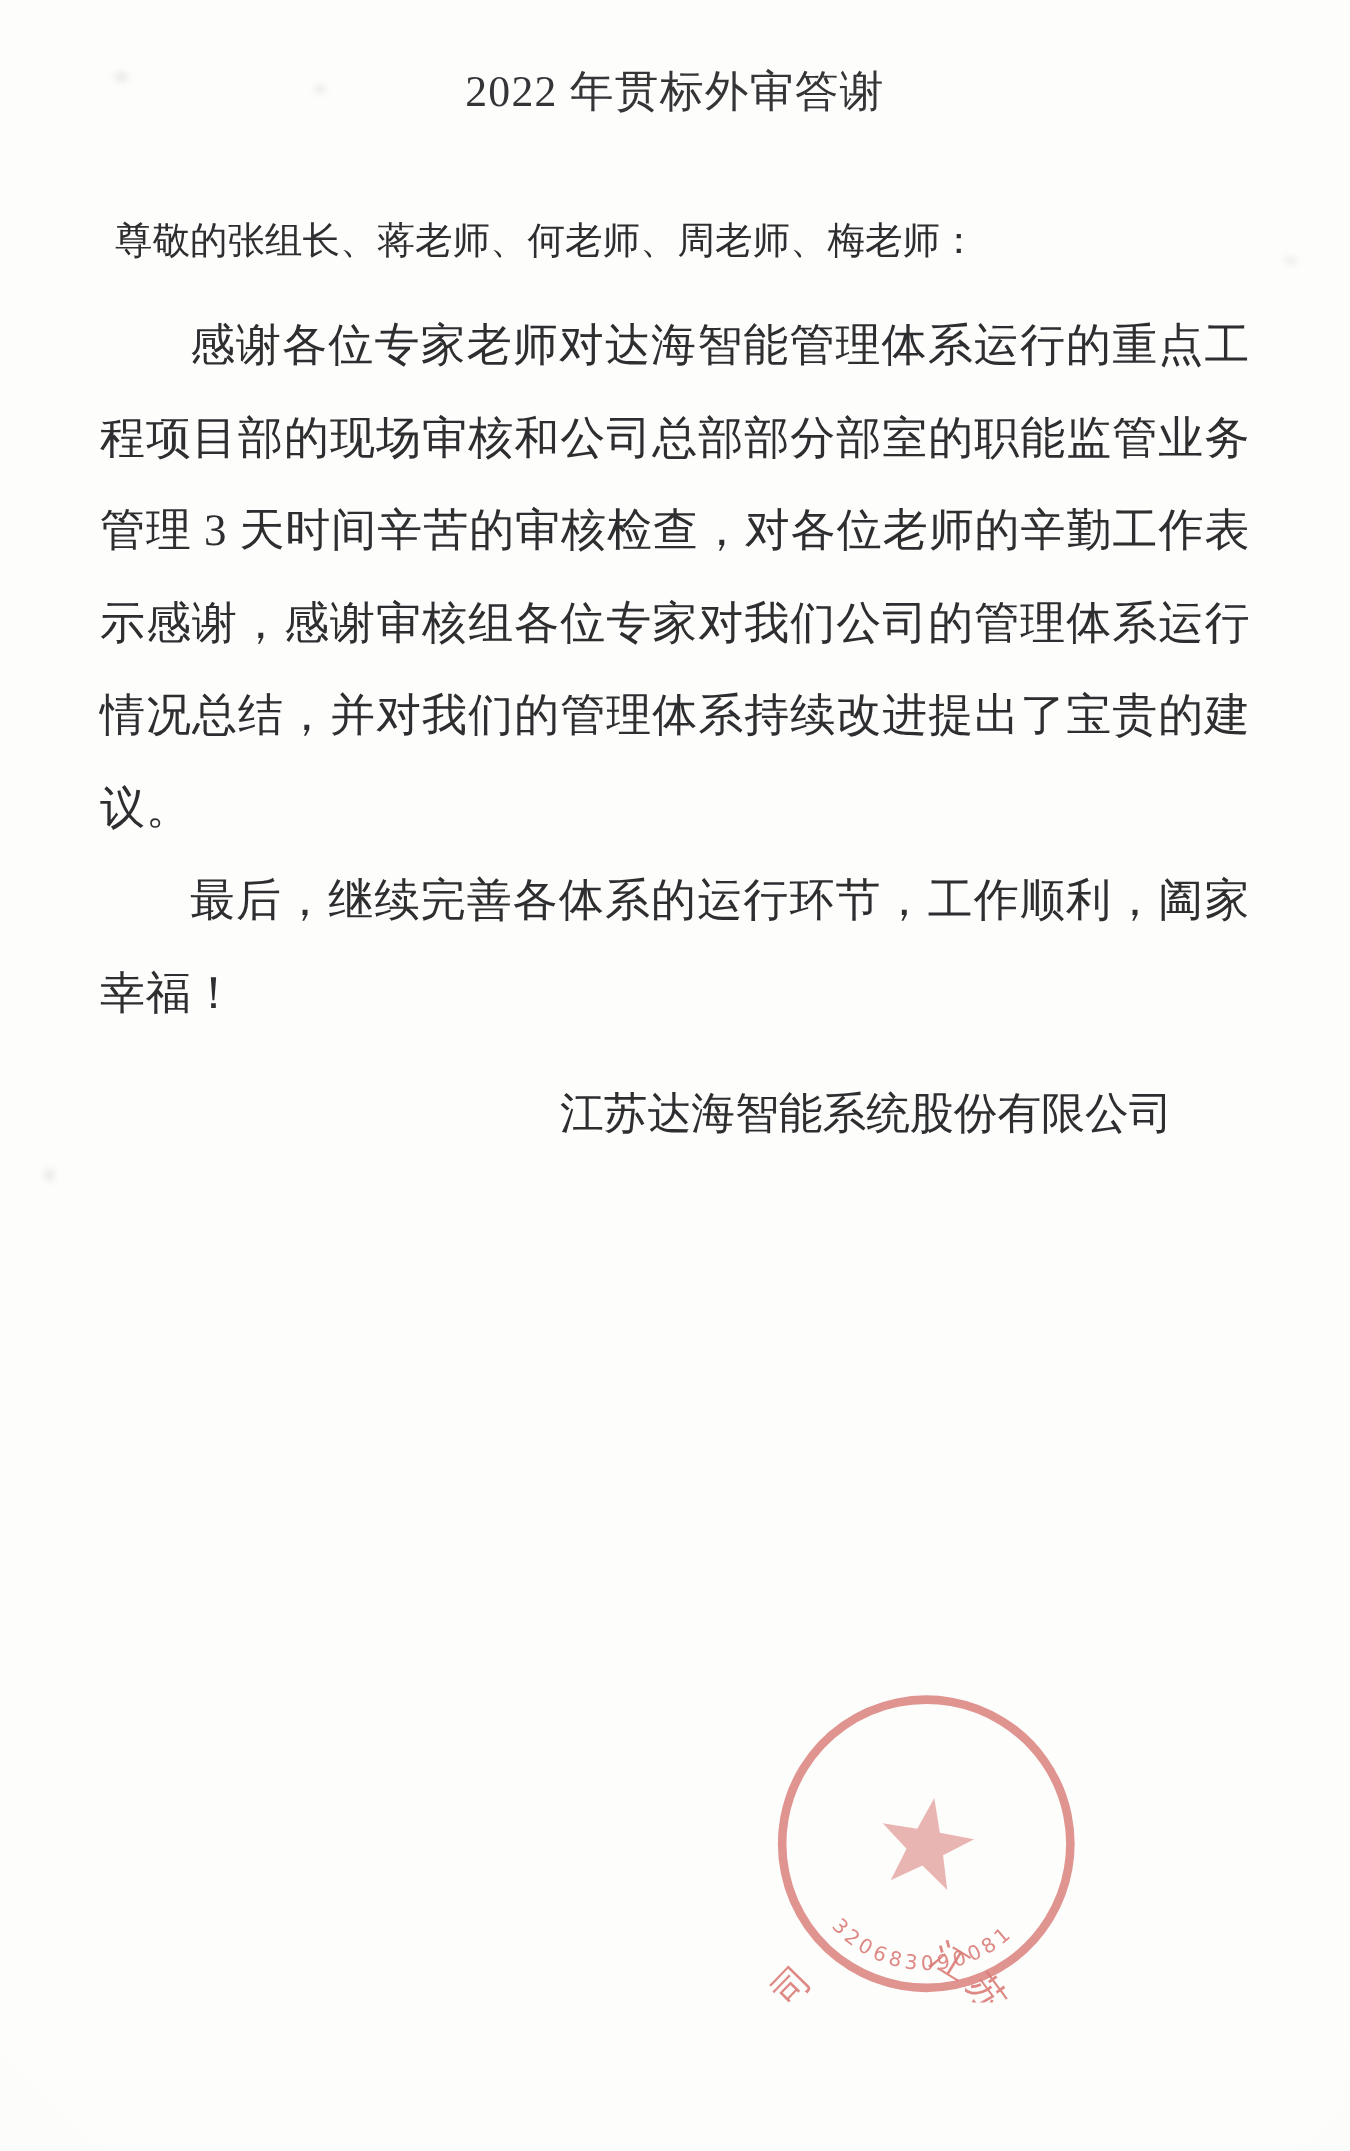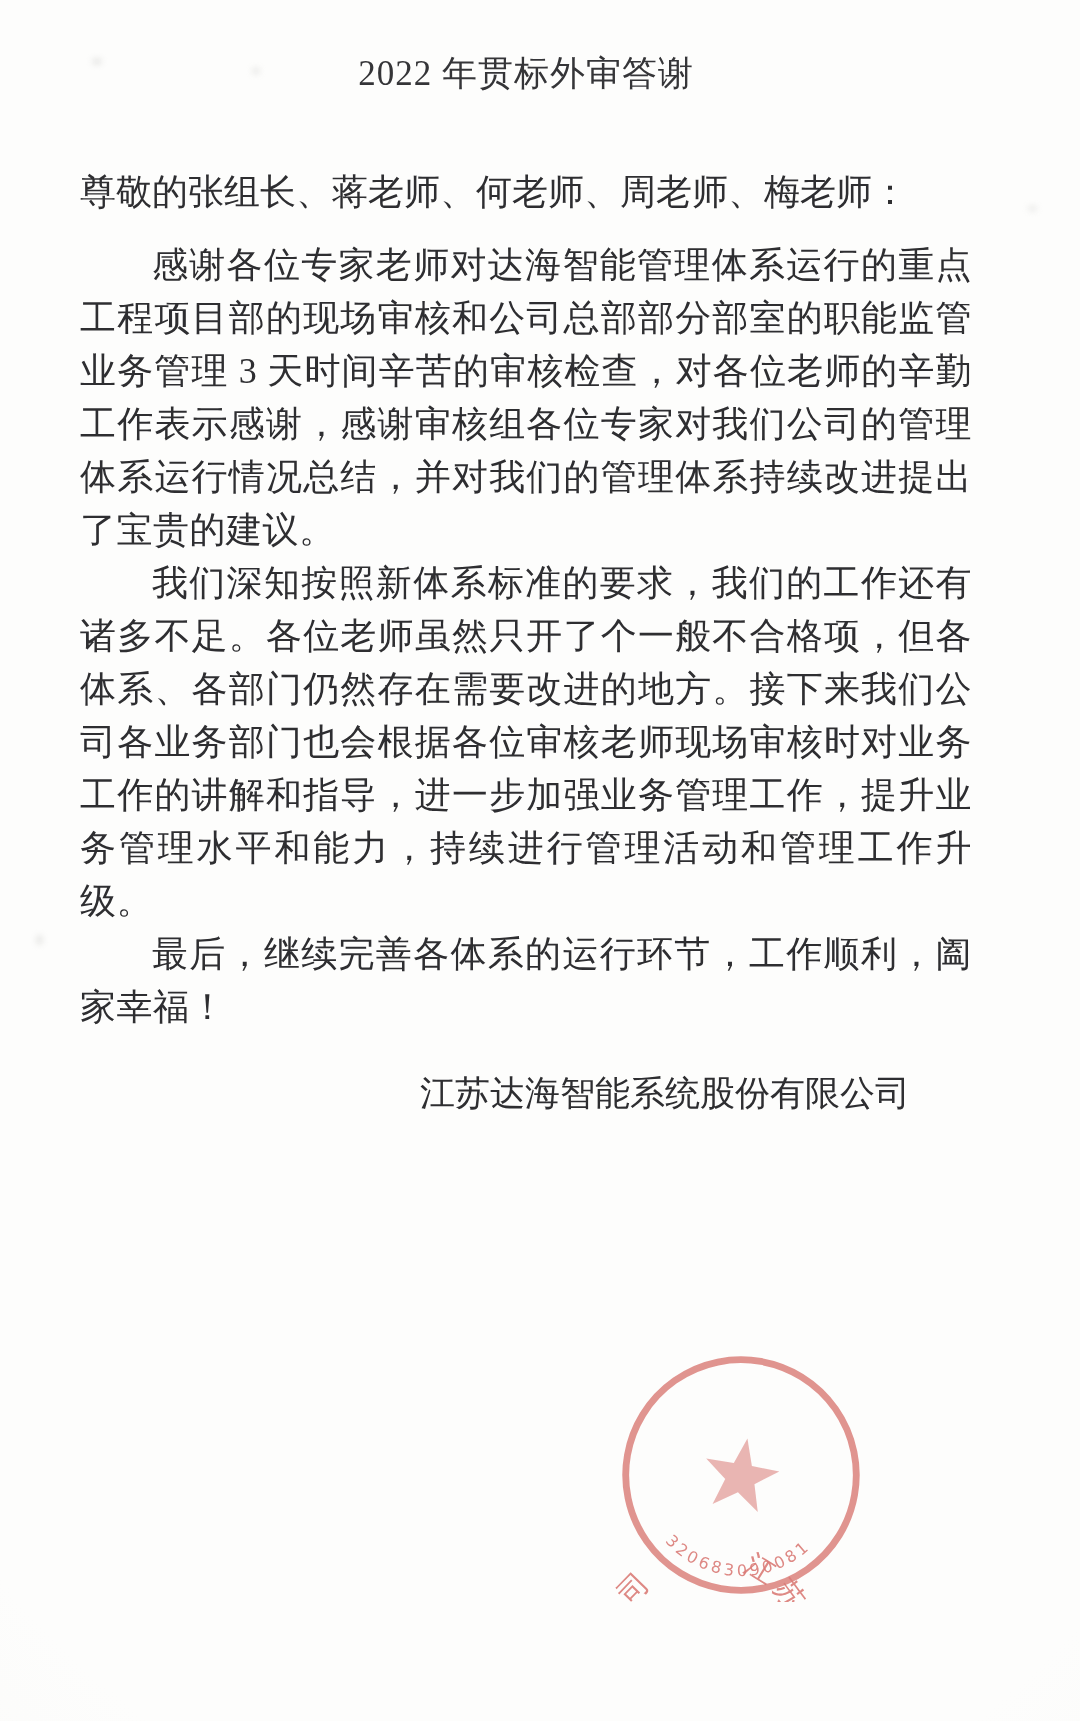--- a/index.html
+++ b/index.html
@@ -14,39 +14,39 @@
     font-family: "Liberation Serif", "DejaVu Serif", serif;
     color: #2e2e31;
   }
   
   .smudge { position: absolute; border-radius: 50%; background: #c9c9c6; filter: blur(3px); opacity: .45; }
   .s1 { left: 92px;  top: 58px;  width: 10px; height: 7px; }
   .s2 { left: 252px; top: 68px;  width: 8px;  height: 6px; }
   .s3 { left: 1028px; top: 206px; width: 9px; height: 5px; }
   .s4 { left: 36px;  top: 935px; width: 7px;  height: 10px; }
 
-  .letter { position: relative; padding: 50px 108px 0 80px; }
+  .letter { position: relative; padding: 50px 80px 0 80px; }
 
   .title {
     text-align: center;
     font-size: 35px;
     line-height: 48px;
     letter-spacing: 1px;
     margin: 0 0 68px 0;
     font-weight: normal;
     color: #353538;
   }
   .salutation {
-    font-size: 36px;
+    font-size: 30px;
     line-height: 53px;
-    margin: 0 0 20px 0;
+    margin: 0 0 20px 12px;
   }
   .body-par {
     font-size: 36px;
-    line-height: 53px;
+    line-height: 74px;
     margin: 0;
     text-align: justify;
     text-indent: 2em;
     letter-spacing: 0.5px;
   }
   .signature { margin-top: 32px; }
   .company-line {
     font-size: 35px;
     line-height: 56px;
     text-align: right;
@@ -81,21 +81,20 @@
   <div class="smudge s2"></div>
   <div class="smudge s3"></div>
   <div class="smudge s4"></div>
 
   <div class="letter">
     <h1 class="title">2022 年贯标外审答谢</h1>
 
     <p class="salutation">尊敬的张组长、蒋老师、何老师、周老师、梅老师：</p>
 
     <p class="body-par">感谢各位专家老师对达海智能管理体系运行的重点工程项目部的现场审核和公司总部部分部室的职能监管业务管理 3 天时间辛苦的审核检查，对各位老师的辛勤工作表示感谢，感谢审核组各位专家对我们公司的管理体系运行情况总结，并对我们的管理体系持续改进提出了宝贵的建议。</p>
-    <p class="body-par">我们深知按照新体系标准的要求，我们的工作还有诸多不足。各位老师虽然只开了个一般不合格项，但各体系、各部门仍然存在需要改进的地方。接下来我们公司各业务部门也会根据各位审核老师现场审核时对业务工作的讲解和指导，进一步加强业务管理工作，提升业务管理水平和能力，持续进行管理活动和管理工作升级。</p>
     <p class="body-par">最后，继续完善各体系的运行环节，工作顺利，阖家幸福！</p>
 
     <div class="signature">
       <p class="company-line">江苏达海智能系统股份有限公司</p>
     </div>
   </div>
 
   <svg class="seal" viewBox="0 0 260 260" aria-hidden="true">
     <g transform="rotate(10 130 130)" opacity="0.85">
       <circle cx="130" cy="130" r="118" fill="none" stroke="#d0504b" stroke-width="7" opacity="0.82"></circle>

